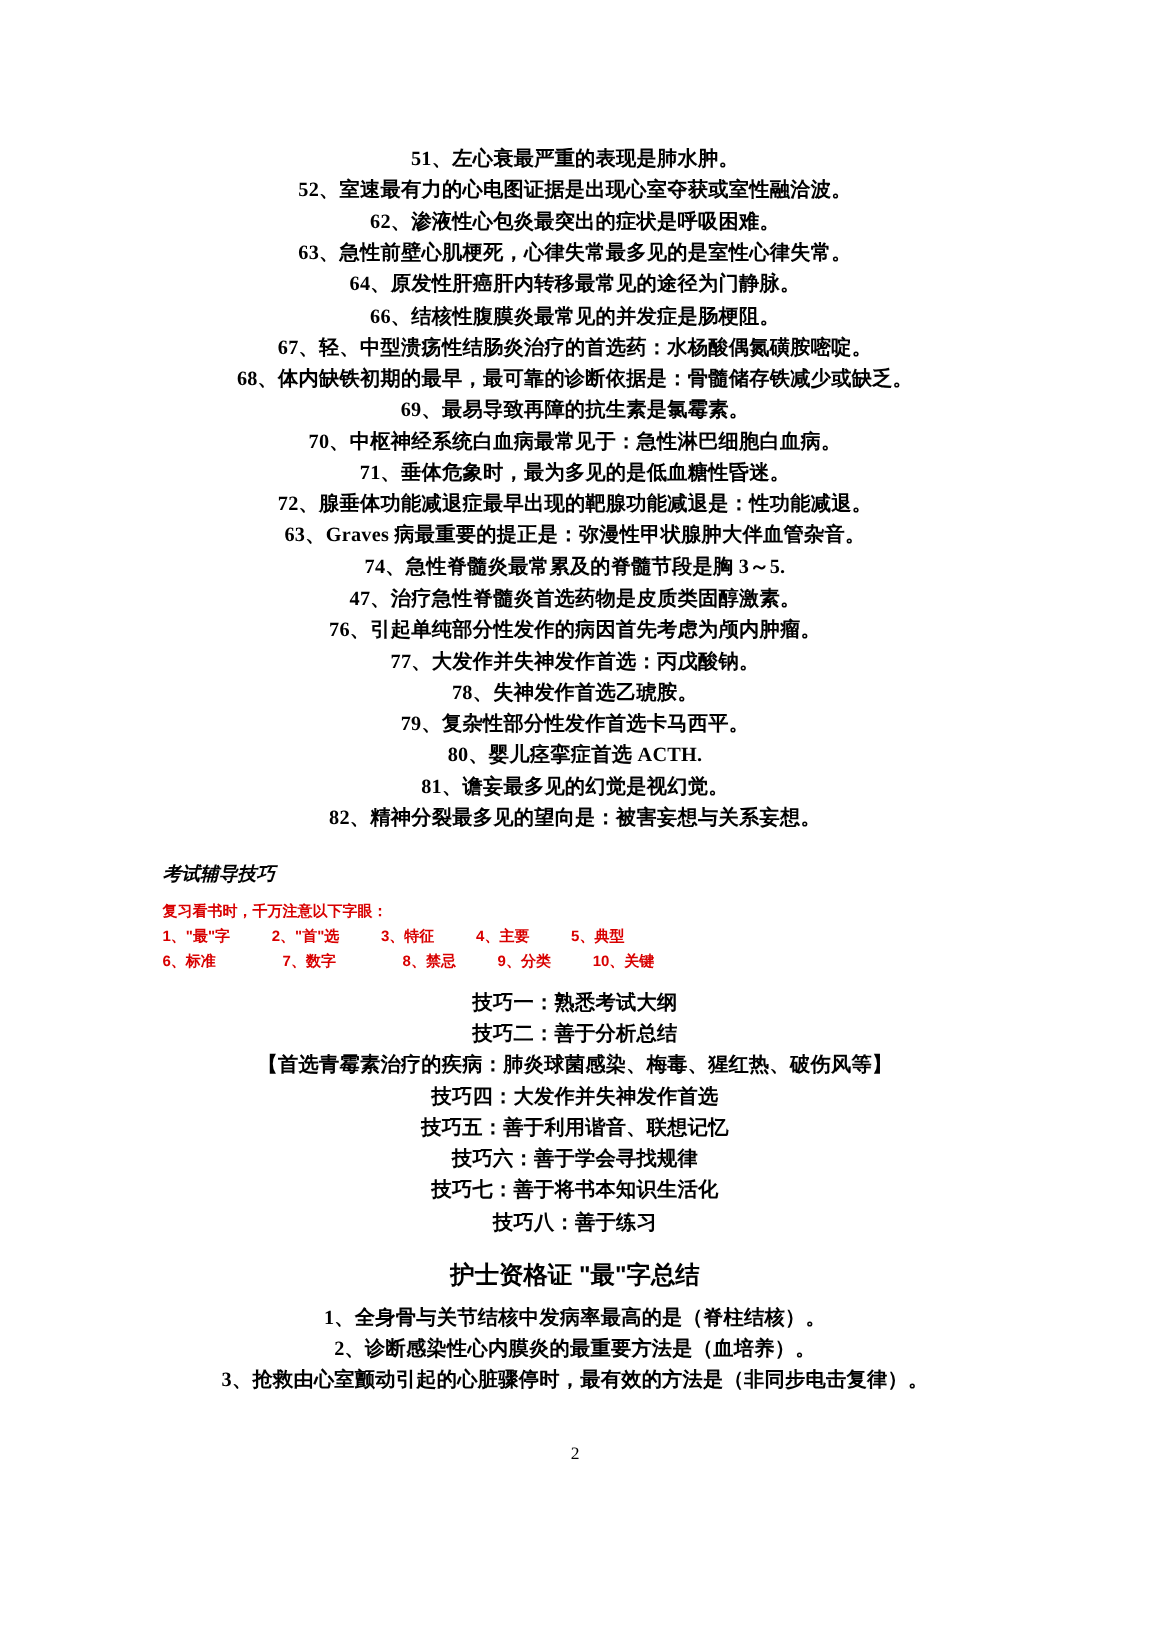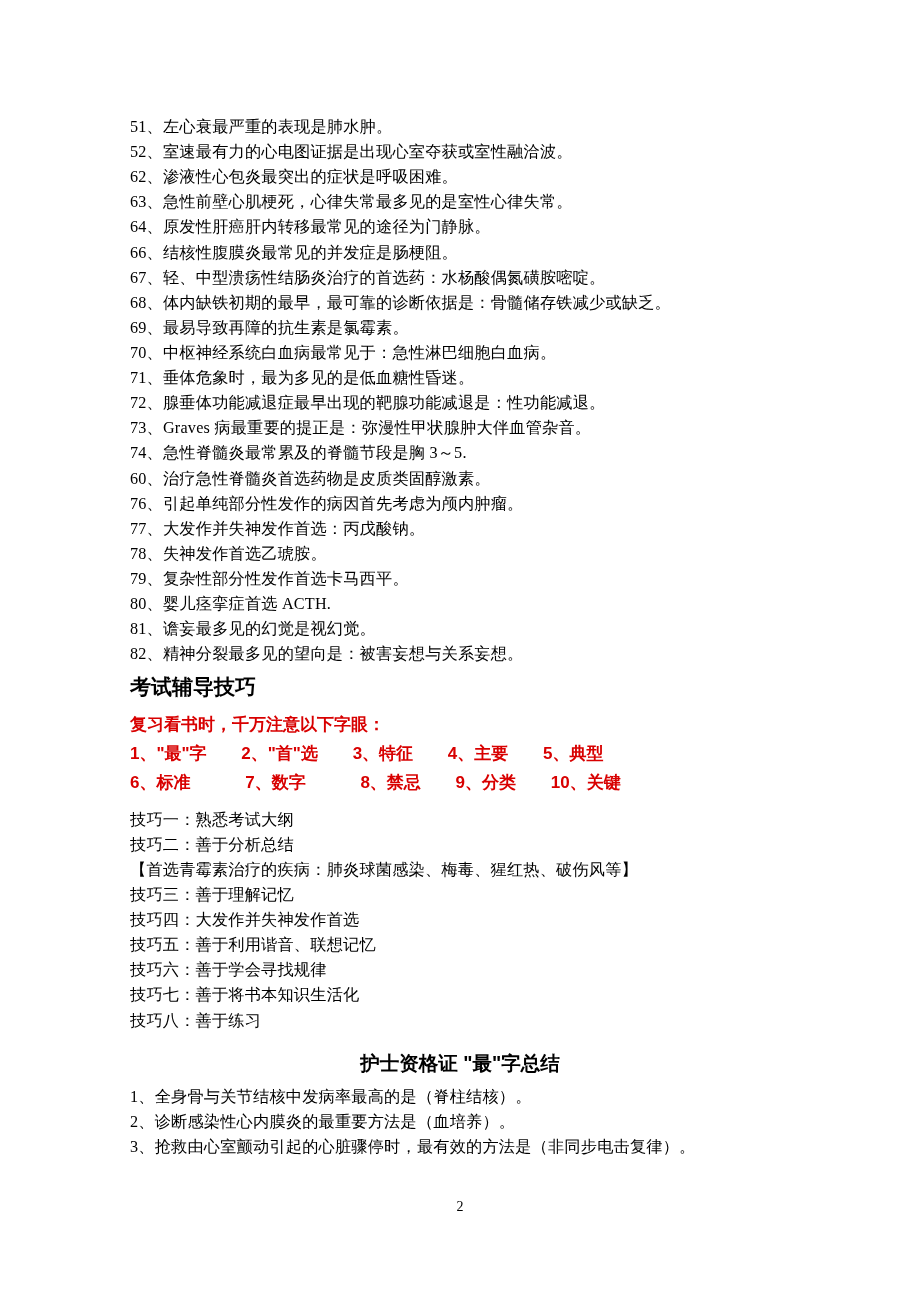--- a/index.html
+++ b/index.html
@@ -9,35 +9,37 @@
     color: #000;
     font-size: 16.2px;
     line-height: 1.55;
     width: 920px;
   }
   .page {
     padding: 115px 130px 70px 130px;
   }
   .para {
     margin: 0;
-    text-align: left;
+    text-align: center;
     letter-spacing: 0.2px;
+    font-weight: bold;
   }
   .section-heading {
     font-family: "SimHei", "黑体", sans-serif;
     font-weight: bold;
-    font-size: 21px;
-    margin-top: 4px;
+    font-size: 15px;
+    margin-top: 21px;
     margin-bottom: 7px;
+    font-style: italic;
   }
   .red {
     color: #d80000;
     font-family: "SimHei", "黑体", sans-serif;
     font-weight: bold;
-    font-size: 17px;
+    font-size: 12px;
   }
   .red-line {
     margin: 0;
     line-height: 1.7;
     white-space: nowrap;
   }
   .spacer10 { height: 10px; }
   .centered-heading {
     font-family: "SimHei", "黑体", sans-serif;
     font-weight: bold;
@@ -67,23 +69,23 @@
       <p class="para">62、渗液性心包炎最突出的症状是呼吸困难。</p>
       <p class="para">63、急性前壁心肌梗死，心律失常最多见的是室性心律失常。</p>
       <p class="para">64、原发性肝癌肝内转移最常见的途径为门静脉。</p>
       <p class="para">66、结核性腹膜炎最常见的并发症是肠梗阻。</p>
       <p class="para">67、轻、中型溃疡性结肠炎治疗的首选药：水杨酸偶氮磺胺嘧啶。</p>
       <p class="para">68、体内缺铁初期的最早，最可靠的诊断依据是：骨髓储存铁减少或缺乏。</p>
       <p class="para">69、最易导致再障的抗生素是氯霉素。</p>
       <p class="para">70、中枢神经系统白血病最常见于：急性淋巴细胞白血病。</p>
       <p class="para">71、垂体危象时，最为多见的是低血糖性昏迷。</p>
       <p class="para">72、腺垂体功能减退症最早出现的靶腺功能减退是：性功能减退。</p>
-      <p class="para">73、Graves 病最重要的提正是：弥漫性甲状腺肿大伴血管杂音。</p>
+      <p class="para">63、Graves 病最重要的提正是：弥漫性甲状腺肿大伴血管杂音。</p>
       <p class="para">74、急性脊髓炎最常累及的脊髓节段是胸 3～5.</p>
-      <p class="para">60、治疗急性脊髓炎首选药物是皮质类固醇激素。</p>
+      <p class="para">47、治疗急性脊髓炎首选药物是皮质类固醇激素。</p>
       <p class="para">76、引起单纯部分性发作的病因首先考虑为颅内肿瘤。</p>
       <p class="para">77、大发作并失神发作首选：丙戊酸钠。</p>
       <p class="para">78、失神发作首选乙琥胺。</p>
       <p class="para">79、复杂性部分性发作首选卡马西平。</p>
       <p class="para">80、婴儿痉挛症首选 ACTH.</p>
       <p class="para">81、谵妄最多见的幻觉是视幻觉。</p>
       <p class="para">82、精神分裂最多见的望向是：被害妄想与关系妄想。</p>
     </div>
 
   <div class="section-heading">考试辅导技巧</div>
@@ -105,21 +107,20 @@
       <span>10、关键</span>
     </p>
   </div>
 
   <div class="spacer10"></div>
 
   <div id="tips-container">
       <p class="para">技巧一：熟悉考试大纲</p>
       <p class="para">技巧二：善于分析总结</p>
       <p class="para">【首选青霉素治疗的疾病：肺炎球菌感染、梅毒、猩红热、破伤风等】</p>
-      <p class="para">技巧三：善于理解记忆</p>
       <p class="para">技巧四：大发作并失神发作首选</p>
       <p class="para">技巧五：善于利用谐音、联想记忆</p>
       <p class="para">技巧六：善于学会寻找规律</p>
       <p class="para">技巧七：善于将书本知识生活化</p>
       <p class="para">技巧八：善于练习</p>
     </div>
 
   <div class="centered-heading">
     <span>护士资格证 </span><span class="quote-bold">"最"</span><span>字总结</span>
   </div>

